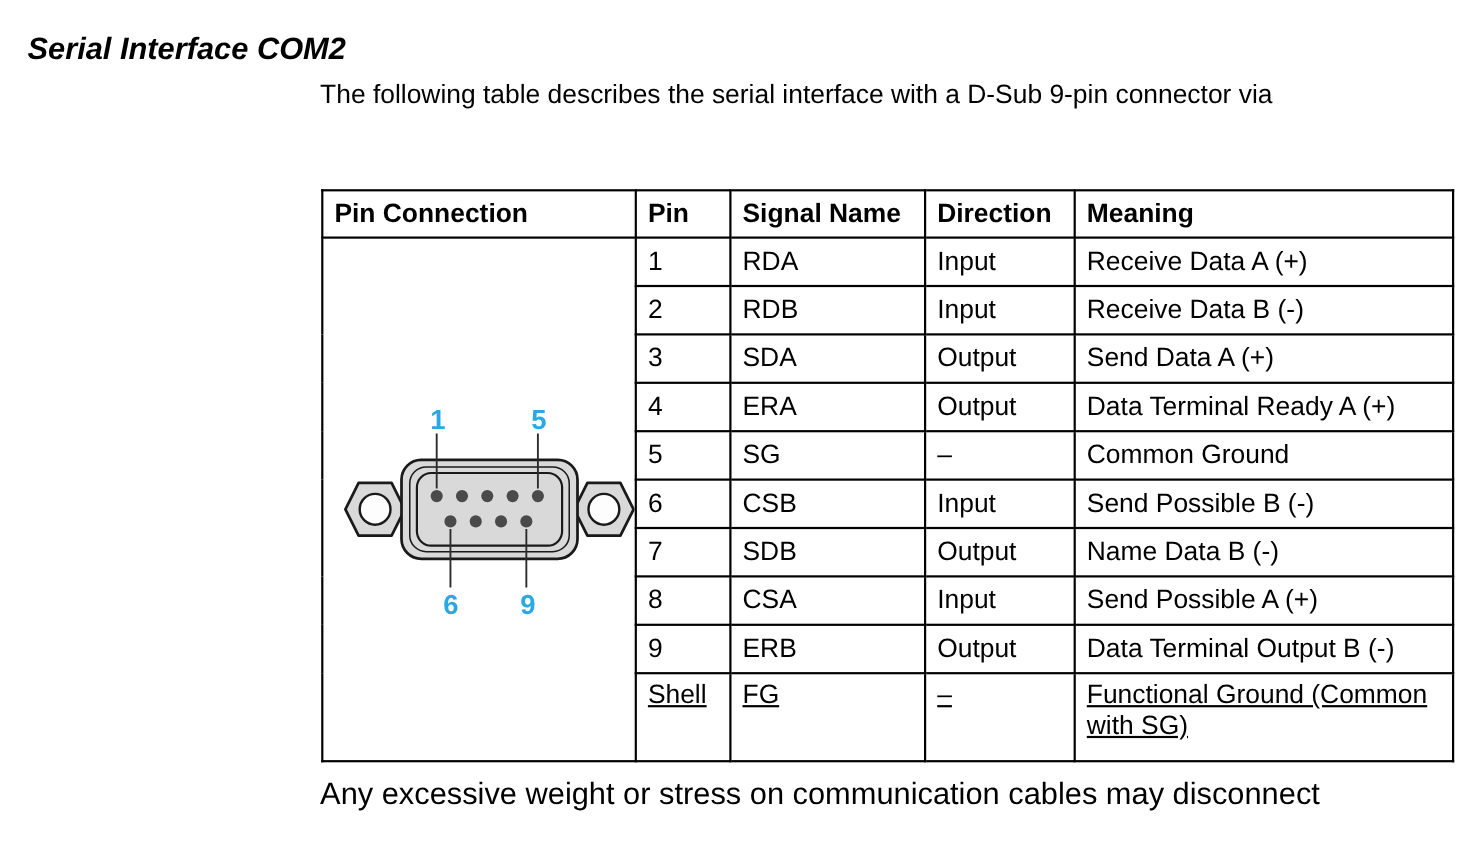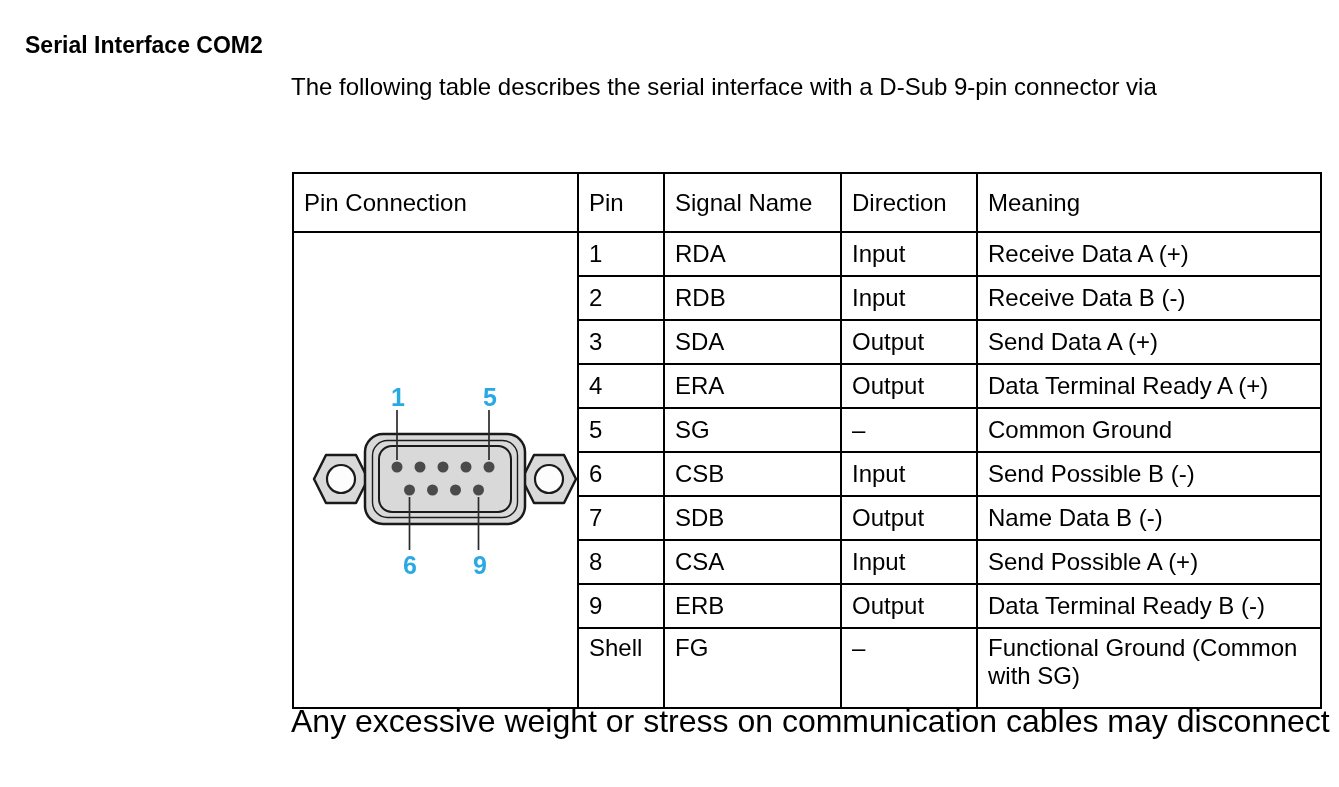--- a/index.html
+++ b/index.html
@@ -3,42 +3,42 @@
 <meta charset="utf-8">
 <style>
   * { margin: 0; padding: 0; box-sizing: border-box; }
   html, body { background: #ffffff; }
   body {
     width: 1339px; height: 787px; position: relative; overflow: hidden;
     font-family: "Liberation Sans", sans-serif; color: #000;
   }
   .page-title {
     position: absolute; left: 25px; top: 28px;
-    font-size: 23px; font-weight: bold; line-height: 34px; letter-spacing: 0px;
+    font-size: 28px; font-weight: bold; line-height: 34px; letter-spacing: 0px; font-style: italic;
   }
   .intro {
     position: absolute; left: 291px; top: 70px;
     font-size: 24px; line-height: 33px;
   }
   .footer-note {
     position: absolute; left: 291px; top: 706px;
-    font-size: 32px; line-height: 31px;
+    font-size: 28px; line-height: 31px;
   }
   table.pinout {
     position: absolute; left: 292px; top: 172px;
     width: 1028px; table-layout: fixed; border-collapse: collapse;
     font-size: 24px;
   }
   table.pinout th, table.pinout td {
     border: 2px solid #000; text-align: left;
     padding: 0 8px 0 10px; overflow: hidden;
   }
-  table.pinout th { font-weight: normal; height: 59px; vertical-align: middle; }
+  table.pinout th { font-weight: bold; height: 43px; vertical-align: middle; }
   table.pinout td { height: 44px; vertical-align: middle; }
-  tr.tall td { height: 80px; vertical-align: top; padding-top: 5px; }
+  tr.tall td { height: 80px; vertical-align: top; padding-top: 5px; text-decoration: underline; }
   td.meaning, td.pincell { white-space: pre-line; }
   td.conn { vertical-align: top; padding: 0; }
   td.conn svg { display: block; margin: 11px 0 0 8px; }
   .svg-label { font-family: "Liberation Sans", sans-serif; font-size: 25px; font-weight: bold; }
 </style>
 </head>
 <body>
 
 <h1 class="page-title">Serial Interface COM2</h1>
 
@@ -141,21 +141,21 @@
   <tr>
     <td class="pincell">8</td>
     <td>CSA</td>
     <td>Input</td>
     <td class="meaning">Send Possible A (+)</td>
   </tr>
   <tr>
     <td class="pincell">9</td>
     <td>ERB</td>
     <td>Output</td>
-    <td class="meaning">Data Terminal Ready B (-)</td>
+    <td class="meaning">Data Terminal Output B (-)</td>
   </tr>
   <tr class="tall">
     <td class="pincell">Shell</td>
     <td>FG</td>
     <td>–</td>
     <td class="meaning">Functional Ground (Common
 with SG)</td>
   </tr>
 </tbody>
   </table>

